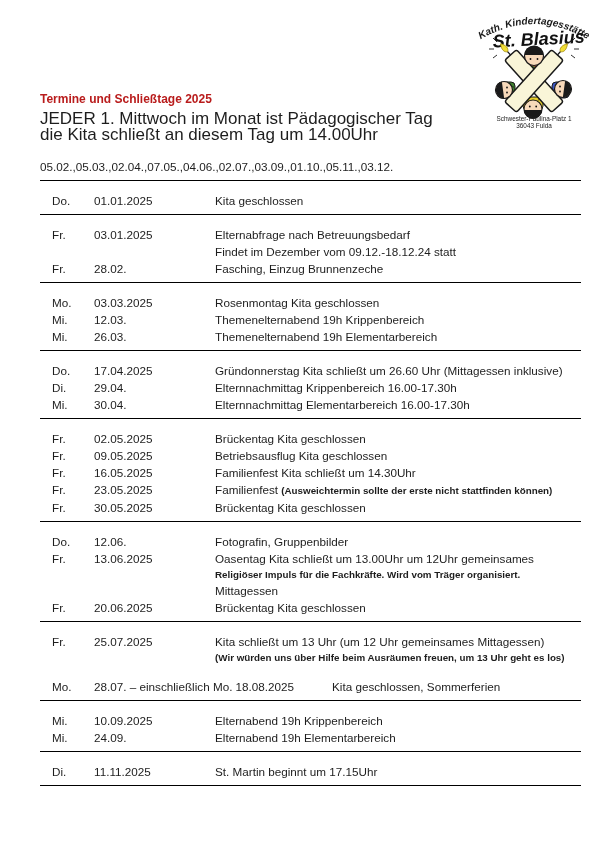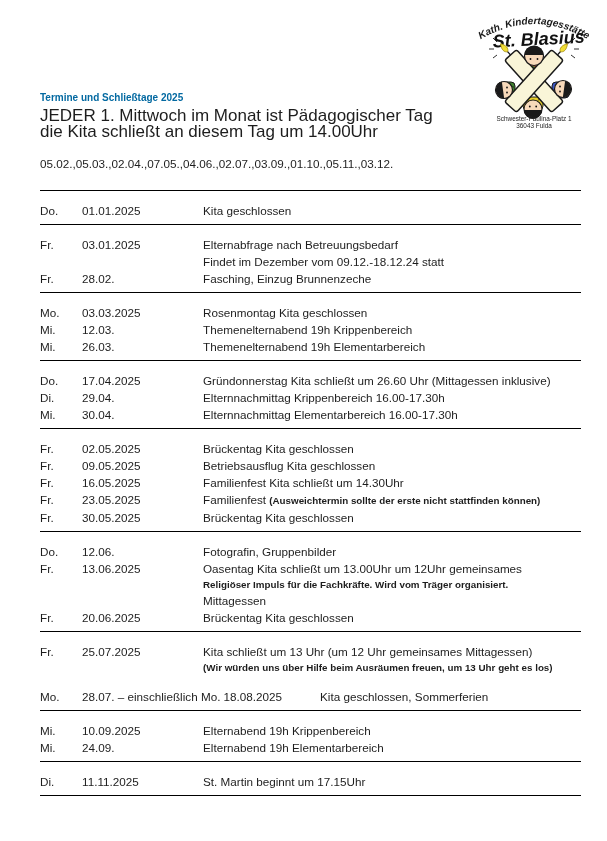--- a/index.html
+++ b/index.html
@@ -8,32 +8,32 @@
     font-family:"Liberation Sans",sans-serif;color:#1d1d1d;
     -webkit-font-smoothing:antialiased;
   }
   .page{position:relative;width:607px;height:841px;background:#fff;overflow:hidden;}
 
   
   .logo{position:absolute;left:464px;top:2px;width:140px;height:126px;}
 
   
   .content{position:absolute;left:40px;top:92px;width:541px;}
-  .title{font-size:10px;font-weight:bold;margin:0 0 5px 0;color:#0369a1;}
+  .title{font-size:12px;font-weight:bold;margin:0 0 5px 0;color:#b91c1c;}
   .sub{font-size:17px;line-height:16px;}
   .dates-line{
-    font-size:11.7px;margin-top:17px;padding-bottom:20px;
+    font-size:11.7px;margin-top:17px;padding-bottom:7px;
     border-bottom:1.6px solid #000;
   }
 
   
   .group{border-bottom:1.6px solid #000;padding:11px 0 5px 0;}
   .row{display:flex;align-items:flex-start;font-size:11.7px;line-height:17px;}
   .row.gap{margin-top:13px;}
-  .cell-day{width:42px;flex:none;}
+  .cell-day{width:42px;flex:none;margin-left:12px;}
   .cell-date{width:121px;flex:none;}
   .row.wide .cell-date{width:238px;}
   .cell-desc{flex:1;min-width:0;}
   .line{white-space:normal;}
   .line .small{font-size:9.8px;font-weight:bold;}
   .line.allsmall{font-size:9.8px;line-height:15px;}
 </style>
 </head>
 <body>
 

